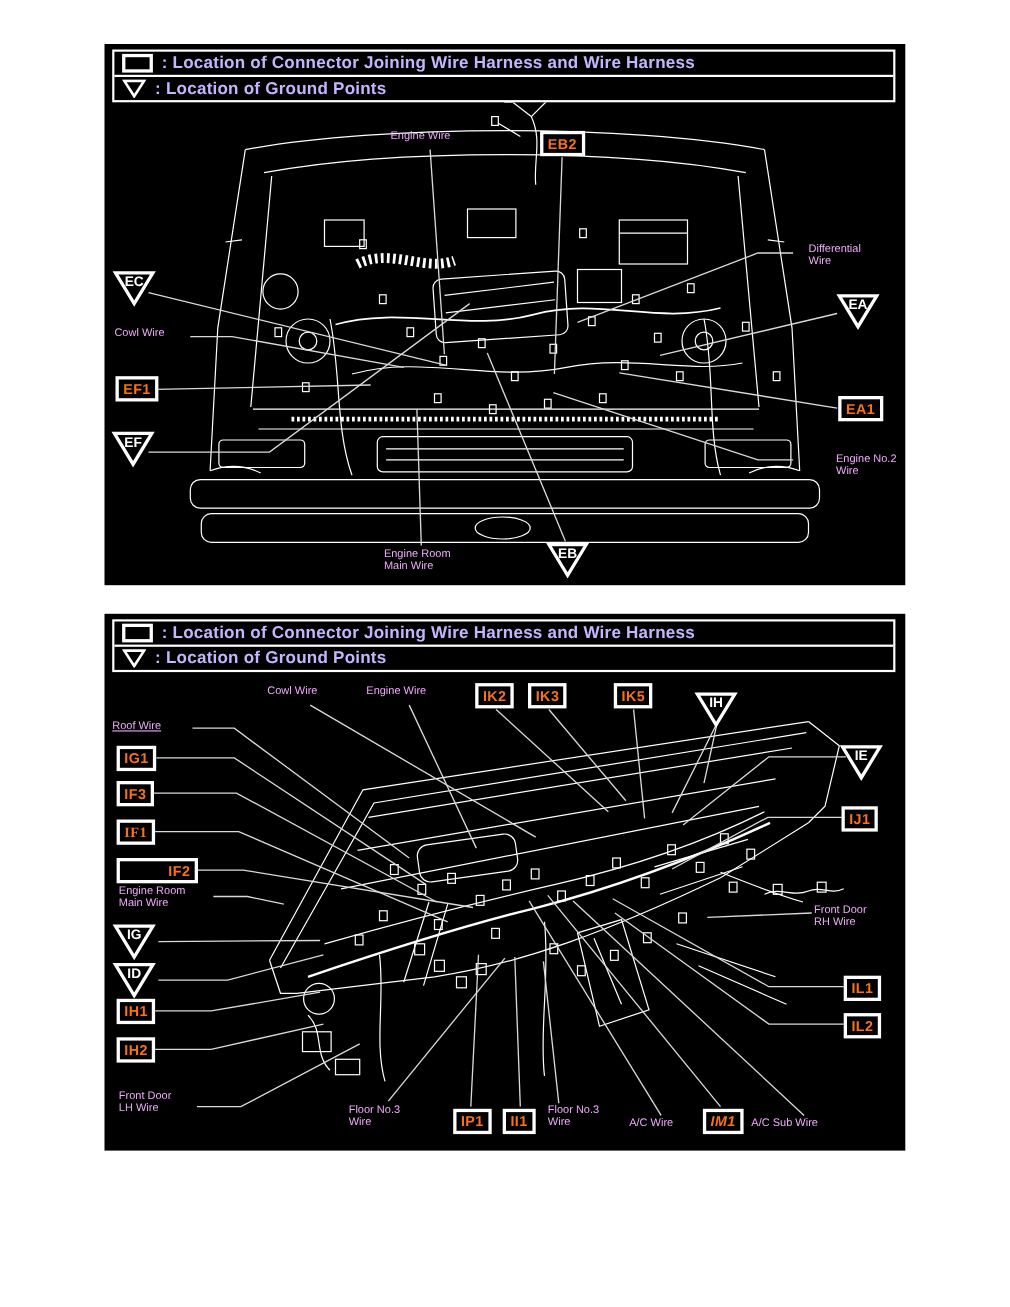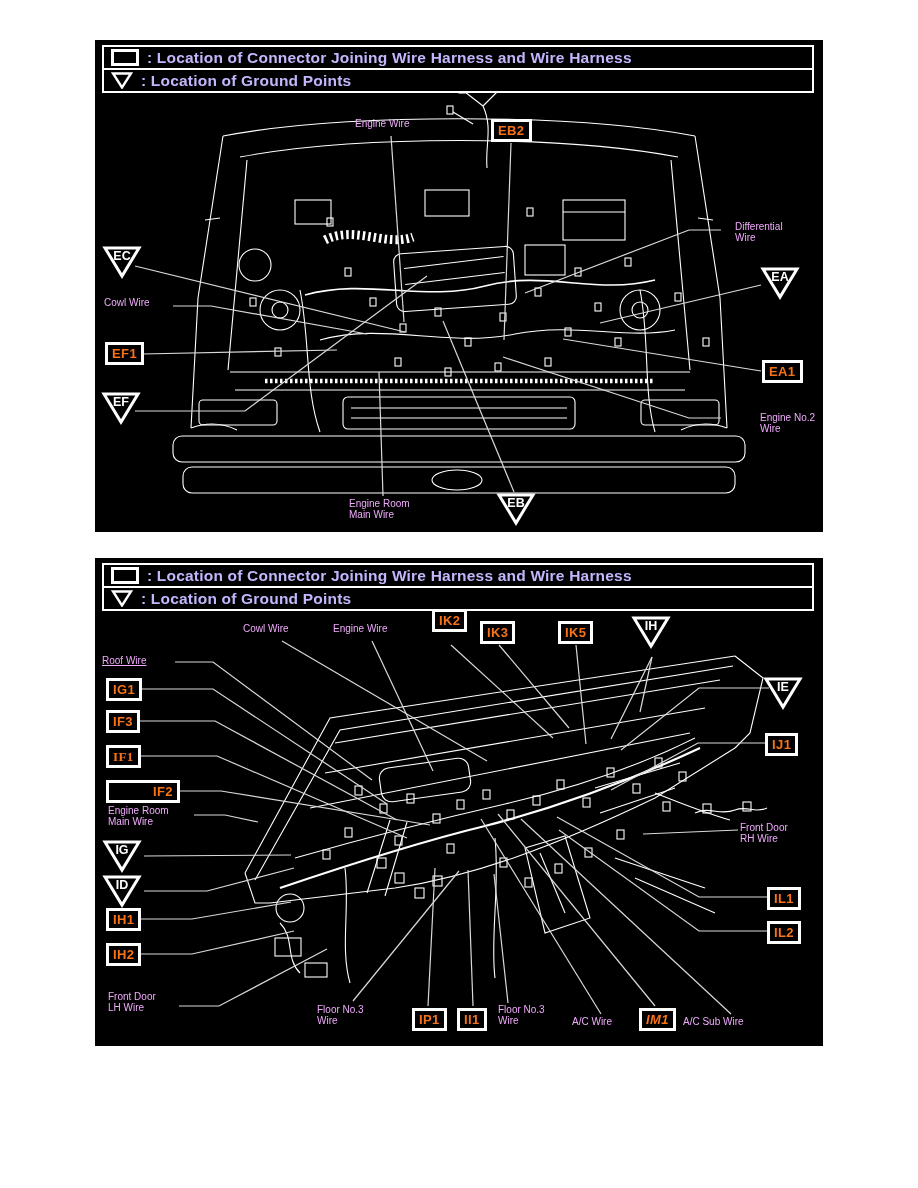--- a/index.html
+++ b/index.html
@@ -301,24 +301,24 @@
       <path d="M548,276 L643,272"></path>
       <path d="M673,339 L604,339 L462,259"></path>
       <path d="M673,373 L604,373 L464,272"></path>
       <path d="M674,130 L604,130 L526,192"></path>
       <path d="M673,185 L603,185 L516,232"></path>
     </g>
   </svg>
 
   <div class="wire-label" style="left:148px;top:65px;">Cowl Wire</div>
   <div class="wire-label" style="left:238px;top:65px;">Engine Wire</div>
-  <div class="conn-box" style="left:337px;top:51px;">IK2</div>
+  <div class="conn-box" style="left:337px;top:63px;">IK2</div>
   <div class="conn-box" style="left:385px;top:63px;">IK3</div>
   <div class="conn-box" style="left:463px;top:63px;">IK5</div>
-  <div class="gnd" style="left:536px;top:57px;">
+  <div class="gnd" style="left:536px;top:70px;">
     <svg width="40" height="34">
         <path d="M3,3 L37,3 L20,31 Z" fill="#000" stroke="#fff" stroke-width="3"></path>
     <text x="20" y="15" text-anchor="middle">IH</text>
       </svg>
     </div>
   <div class="wire-label" style="left:7px;top:97px;text-decoration:underline;">Roof Wire</div>
   <div class="gnd" style="left:668px;top:118px;">
     <svg width="40" height="34">
         <path d="M3,3 L37,3 L20,31 Z" fill="#000" stroke="#fff" stroke-width="3"></path>
     <text x="20" y="15" text-anchor="middle">IE</text>

